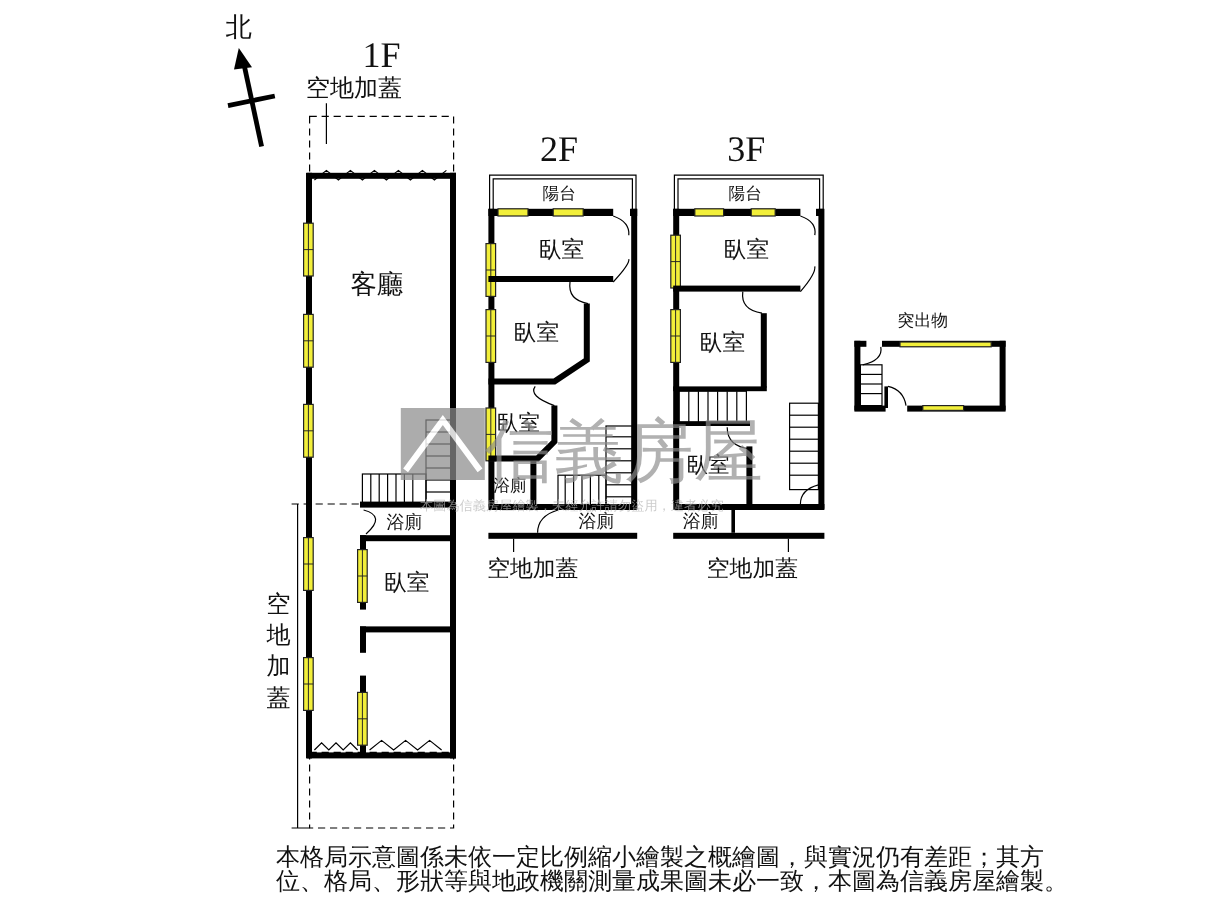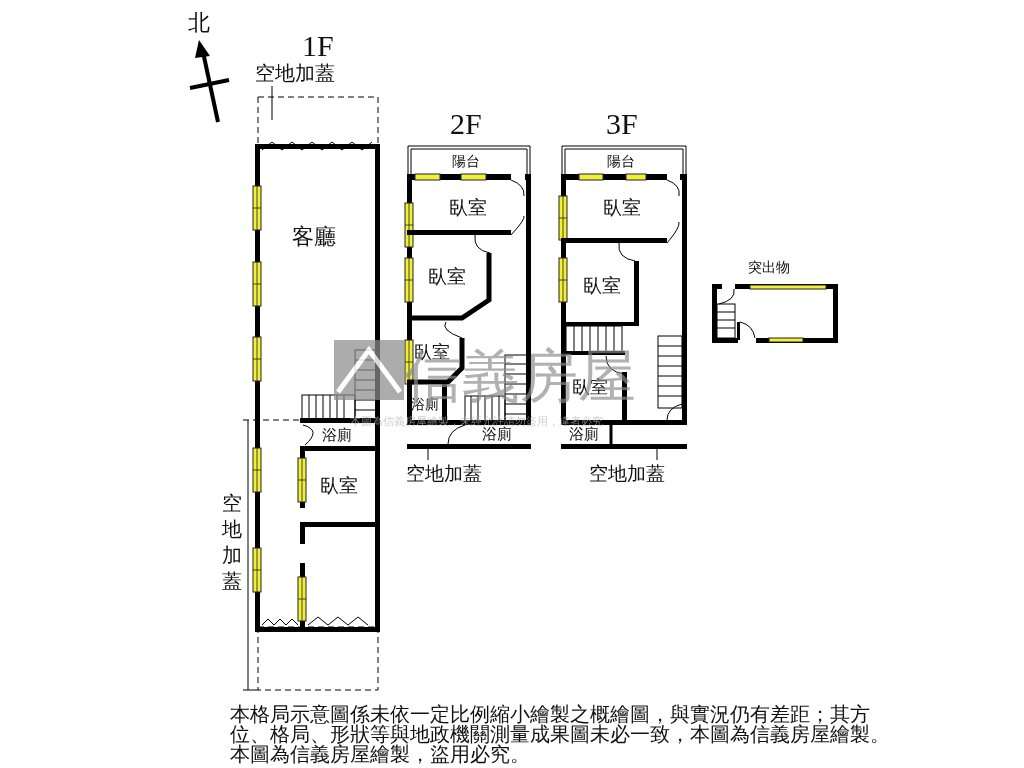--- a/index.html
+++ b/index.html
@@ -234,14 +234,13 @@
     <rect x="334" y="340" width="70" height="60" fill="#8c8c8c" opacity="0.85"></rect>
     <path d="M338 392 L369 350 L400 392" fill="none" stroke="#ffffff" stroke-width="5"></path>
     <text class="wm-text" x="404" y="396" font-size="58" opacity="0.8">信義房屋</text>
     <text class="wm-small" x="350" y="425" font-size="11" opacity="0.8">本圖為信義房屋繪製，未經允許請勿盜用，違者必究</text>
   </g>
 </svg>
 
 <div class="disclaimer">
   <div>本格局示意圖係未依一定比例縮小繪製之概繪圖，與實況仍有差距；其方</div>
   <div>位、格局、形狀等與地政機關測量成果圖未必一致，本圖為信義房屋繪製。</div>
-  <div>本圖為信義房屋繪製，盜用必究。</div>
 </div>
 
 </body></html>

